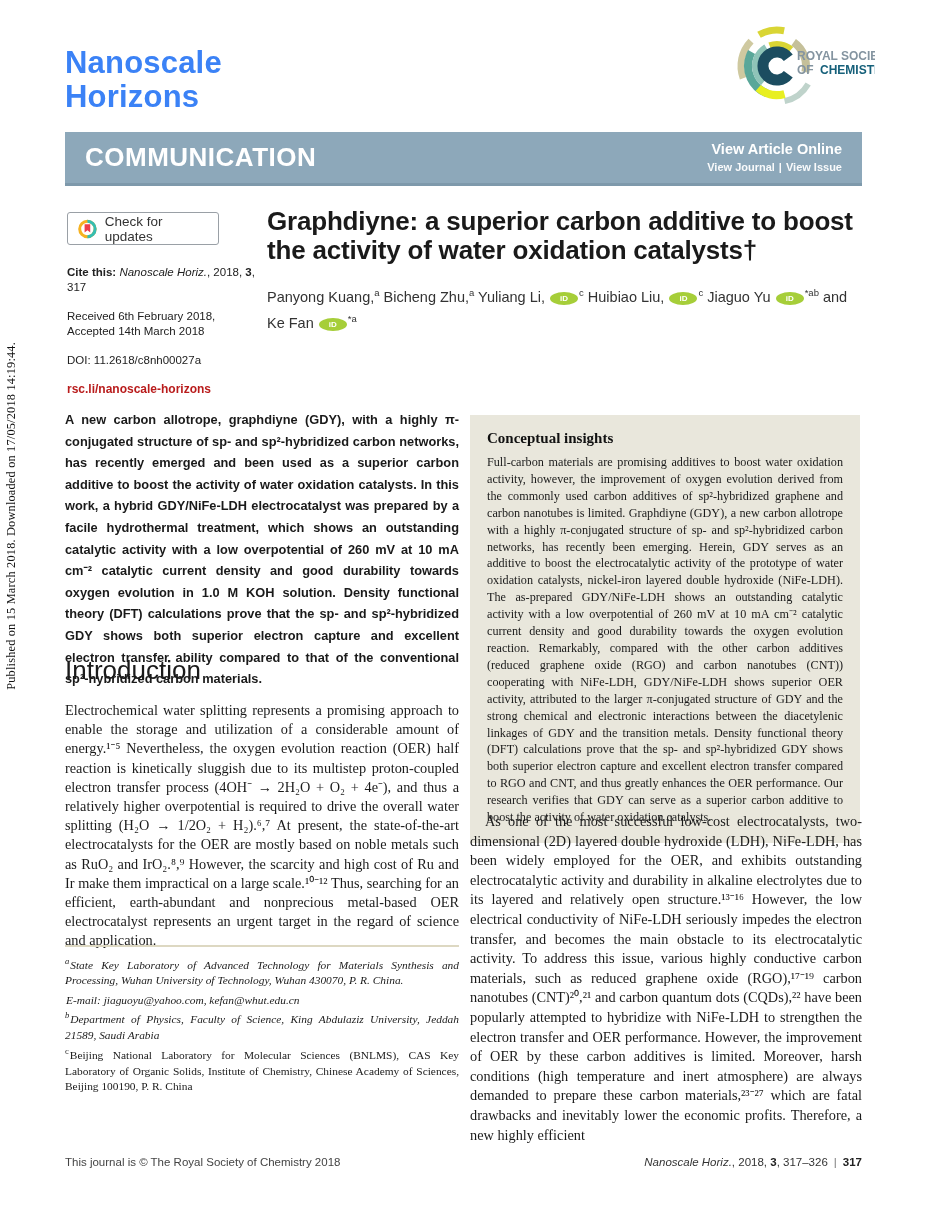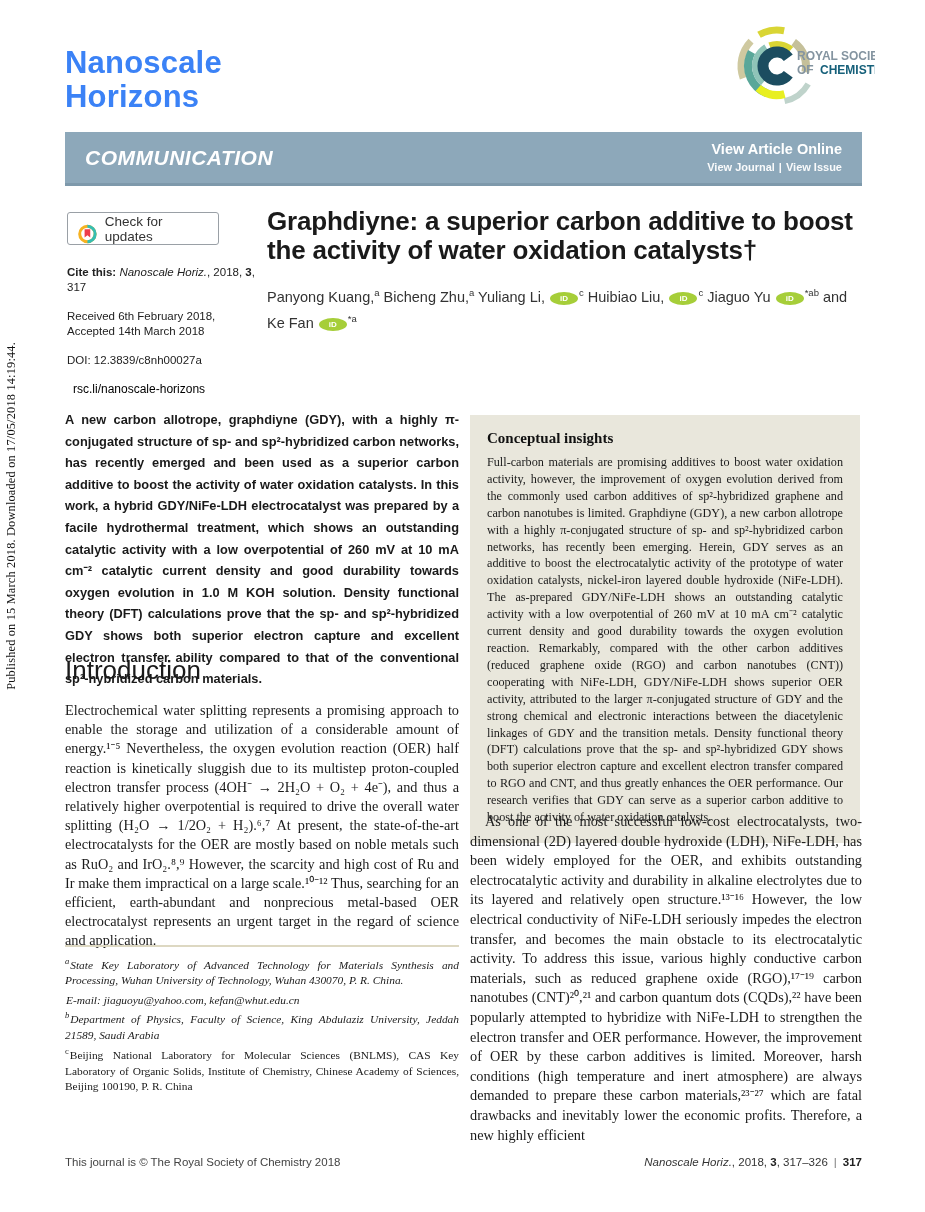--- a/index.html
+++ b/index.html
@@ -21,37 +21,37 @@
     font-size:31px; font-weight:bold; color:#3b82f6; line-height:34px; letter-spacing:0.2px;
   }
   .rsc-logo { position:absolute; left:735px; top:20px; }
   
   .banner {
     position:absolute; left:65px; top:132px; width:797px; height:54px;
     background:#8da8ba; border-bottom:3px solid #7e99ab;
     display:flex; align-items:center; justify-content:space-between;
     padding:0 20px;
   }
-  .banner-type { color:#fff; font-size:21px; font-weight:bold; letter-spacing:0.5px;font-style:italic; }
+  .banner-type { color:#fff; font-size:26px; font-weight:bold; letter-spacing:0.5px; }
   .banner-links { text-align:right; color:#fff; }
   .banner-links .vao { font-size:14.5px; font-weight:bold; display:block; }
   .banner-links .vjvi { font-size:11px; font-weight:bold; opacity:0.95; }
   .banner-links .sep { padding:0 4px; }
   
   .check-updates {
     position:absolute; left:67px; top:212px; width:152px; height:33px;
     border:1px solid #9aa0a6; border-radius:3px; background:#fff;
-    display:flex; align-items:flex-end; gap:8px; padding:0 10px; cursor:pointer;
+    display:flex; align-items:center; gap:8px; padding:0 10px; cursor:pointer;
   }
   .check-updates span { font-size:13.5px; color:#333; }
   .info { position:absolute; left:67px; top:265px; width:200px; font-size:11.5px; color:#222; line-height:15px; }
   .info .blk { margin-bottom:14px; }
   .info .bold { font-weight:bold; }
   .info .ital { font-style:italic; }
-  .rsc-link { font-weight:normal; color:#000000; font-size:12px; cursor:pointer;margin-left:6px; }
+  .rsc-link { font-weight:bold; color:#b91c1c; font-size:12px; cursor:pointer; }
   
   .article-title {
     position:absolute; left:267px; top:207px; width:600px;
     font-size:26px; font-weight:bold; color:#1a1a1a; line-height:28.5px; letter-spacing:-0.2px;
   }
   .authors {
     position:absolute; left:267px; top:282px; width:600px;
     font-size:14.5px; color:#333; line-height:21px;
   }
   .authors sup { font-size:9.5px; }
@@ -155,21 +155,21 @@
   </div>
 
   <div class="info">
     <div class="blk">
       <span class="bold">Cite this: </span><span class="ital">Nanoscale Horiz.</span><span>, 2018, </span><span class="bold">3</span><span>, 317</span>
     </div>
     <div class="blk">
       <div>Received 6th February 2018,</div>
       <div>Accepted 14th March 2018</div>
     </div>
-    <div class="blk">DOI: 12.3839/c8nh00027a</div>
+    <div class="blk">DOI: 11.2618/c8nh00027a</div>
     <div class="rsc-link">rsc.li/nanoscale-horizons</div>
   </div>
 
   <h1 class="article-title">Graphdiyne: a superior carbon additive to boost the activity of water oxidation catalysts†</h1>
 
   <div class="authors">
     <span>Panyong Kuang,</span><sup>a</sup><span> Bicheng Zhu,</span><sup>a</sup><span> Yuliang Li, </span><span class="orcid">iD</span><sup>c</sup><span> Huibiao Liu, </span><span class="orcid">iD</span><sup>c</sup><span> Jiaguo Yu </span><span class="orcid">iD</span><sup>*ab</sup><span> and Ke Fan </span><span class="orcid">iD</span><sup>*a</sup>
   </div>
 
   <div class="abstract">A new carbon allotrope, graphdiyne (GDY), with a highly π-conjugated structure of sp- and sp²-hybridized carbon networks, has recently emerged and been used as a superior carbon additive to boost the activity of water oxidation catalysts. In this work, a hybrid GDY/NiFe-LDH electrocatalyst was prepared by a facile hydrothermal treatment, which shows an outstanding catalytic activity with a low overpotential of 260 mV at 10 mA cm⁻² catalytic current density and good durability towards oxygen evolution in 1.0 M KOH solution. Density functional theory (DFT) calculations prove that the sp- and sp²-hybridized GDY shows both superior electron capture and excellent electron transfer ability compared to that of the conventional sp²-hybridized carbon materials.</div>

